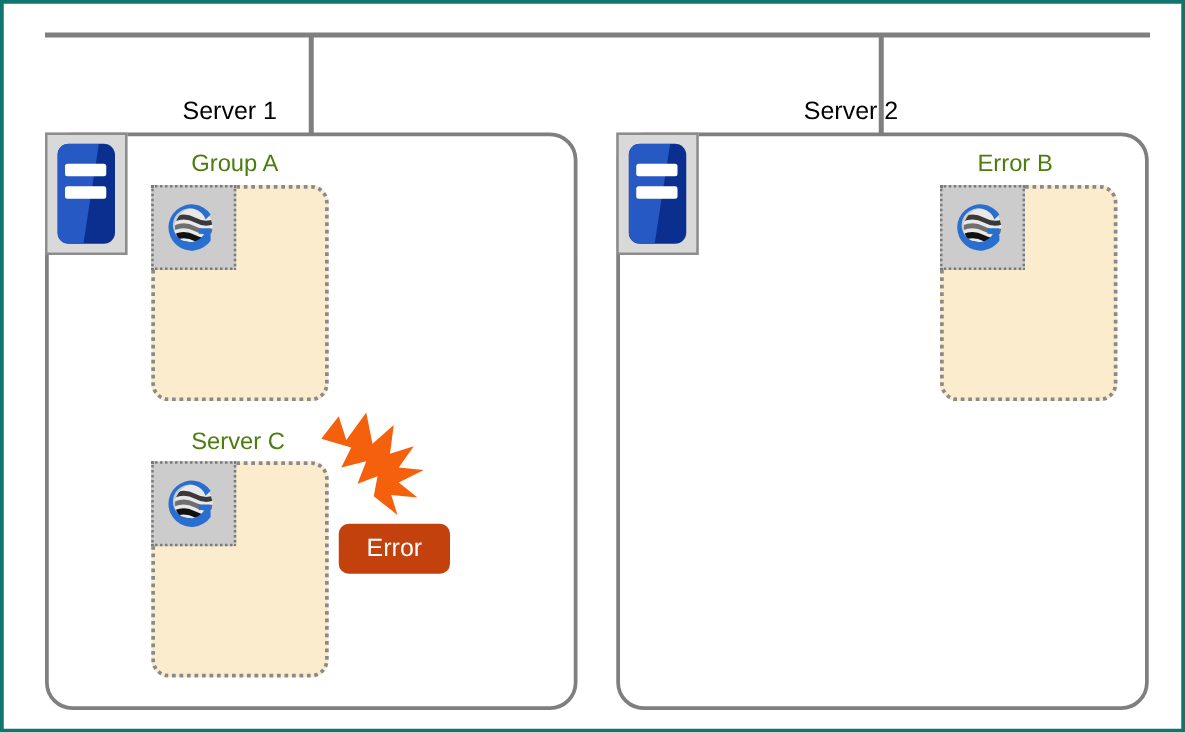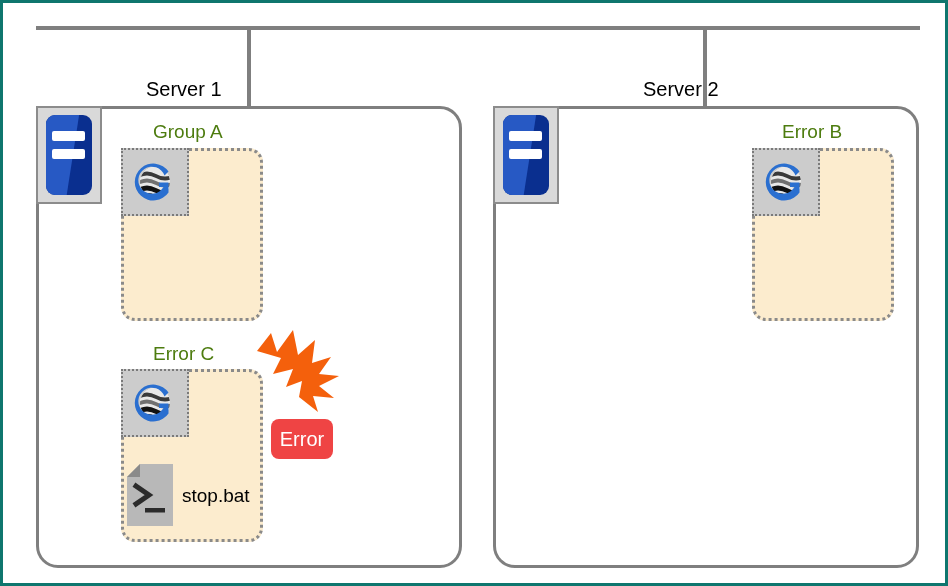--- a/index.html
+++ b/index.html
@@ -178,23 +178,23 @@
     position: absolute;
     left: 252px;
     top: 326px;
     width: 92px;
     height: 84px;
   }
   .error-badge {
     position: absolute;
     left: 268px;
     top: 416px;
-    width: 62px;
+    width: 89px;
     height: 40px;
-    background: #ef4444;
+    background: #c2410c;
     border-radius: 8px;
     display: flex;
     align-items: center;
     justify-content: center;
   }
   .error-badge-label {
     color: #ffffff;
     font-size: 20px;
     line-height: 1;
   }
@@ -241,52 +241,41 @@
         <rect x="10" y="12" width="36" height="30" fill="#e8e8e8"></rect>
         <path d="M10 19 q9 -5 18 0 q9 5 18 0 l0 4 q-9 5 -18 0 q-9 -5 -18 0 Z" fill="#3a3a3a"></path>
         <path d="M10 26 q9 -5 18 0 q9 5 18 0 l0 4 q-9 5 -18 0 q-9 -5 -18 0 Z" fill="#707070"></path>
         <path d="M10 33 q9 -5 18 0 q9 5 18 0 l0 5 q-9 5 -18 0 q-9 -5 -18 0 Z" fill="#111111"></path>
         <path d="M10 40 q9 -4 18 0 q9 4 18 0 l0 4 l-36 0 Z" fill="#000000"></path>
       </g>
       <path d="M40.5 16.5 A18.5 18.5 0 1 0 40.5 37.5 L40.5 27.5 L31 27.5 L31 32 L35.5 32 A13.5 13.5 0 1 1 36.5 20.5 Z" fill="#2a6fd0"></path>
     </svg>
   </div>
 
-  <div class="group-label group-label-c">Error C</div>
+  <div class="group-label group-label-c">Server C</div>
   <div class="group-box group-box-c"></div>
   <div class="logo-icon logo-icon-c">
     <svg width="54" height="54" viewBox="0 0 54 54" aria-hidden="true">
       <defs>
         <clipPath id="globeClipC">
             <circle cx="27" cy="27" r="15"></circle>
           </clipPath>
       </defs>
       <circle cx="27" cy="27" r="15" fill="#ffffff"></circle>
       <g clip-path="url(#globeClipC)">
         <rect x="10" y="12" width="36" height="30" fill="#e8e8e8"></rect>
         <path d="M10 19 q9 -5 18 0 q9 5 18 0 l0 4 q-9 5 -18 0 q-9 -5 -18 0 Z" fill="#3a3a3a"></path>
         <path d="M10 26 q9 -5 18 0 q9 5 18 0 l0 4 q-9 5 -18 0 q-9 -5 -18 0 Z" fill="#707070"></path>
         <path d="M10 33 q9 -5 18 0 q9 5 18 0 l0 5 q-9 5 -18 0 q-9 -5 -18 0 Z" fill="#111111"></path>
         <path d="M10 40 q9 -4 18 0 q9 4 18 0 l0 4 l-36 0 Z" fill="#000000"></path>
       </g>
       <path d="M40.5 16.5 A18.5 18.5 0 1 0 40.5 37.5 L40.5 27.5 L31 27.5 L31 32 L35.5 32 A13.5 13.5 0 1 1 36.5 20.5 Z" fill="#2a6fd0"></path>
     </svg>
   </div>
 
-  <div class="file-row file-row-stopbat">
-    <span class="file-icon">
-      <svg width="46" height="62" viewBox="0 0 46 62" aria-hidden="true">
-        <path d="M13 0 L46 0 L46 62 L0 62 L0 13 Z" fill="#b8b8b8"></path>
-        <path d="M13 0 L13 13 L0 13 Z" fill="#8a8a8a"></path>
-        <path d="M9 22 L22 31 L9 40" fill="none" stroke="#2b2b2b" stroke-width="5" stroke-linecap="square" stroke-linejoin="miter"></path>
-        <rect x="18" y="44" width="20" height="4.5" fill="#2b2b2b"></rect>
-      </svg>
-    </span>
-    <span class="file-name">stop.bat</span>
-  </div>
 
   <div class="error-burst">
     <svg width="92" height="84" viewBox="0 0 92 84" aria-hidden="true">
       <path d="M2 22 L16 4 L22 23 L38 1 L43 26 L60 11 L57 34 L76 28 L64 45 L84 47
                L64 57 L79 69 L58 67 L63 83 L44 68 L47 52 L31 58 L38 40 L18 45 L26 29 Z" fill="#f4600c"></path>
     </svg>
   </div>
   <div class="error-badge">
     <span class="error-badge-label">Error</span>
   </div>

